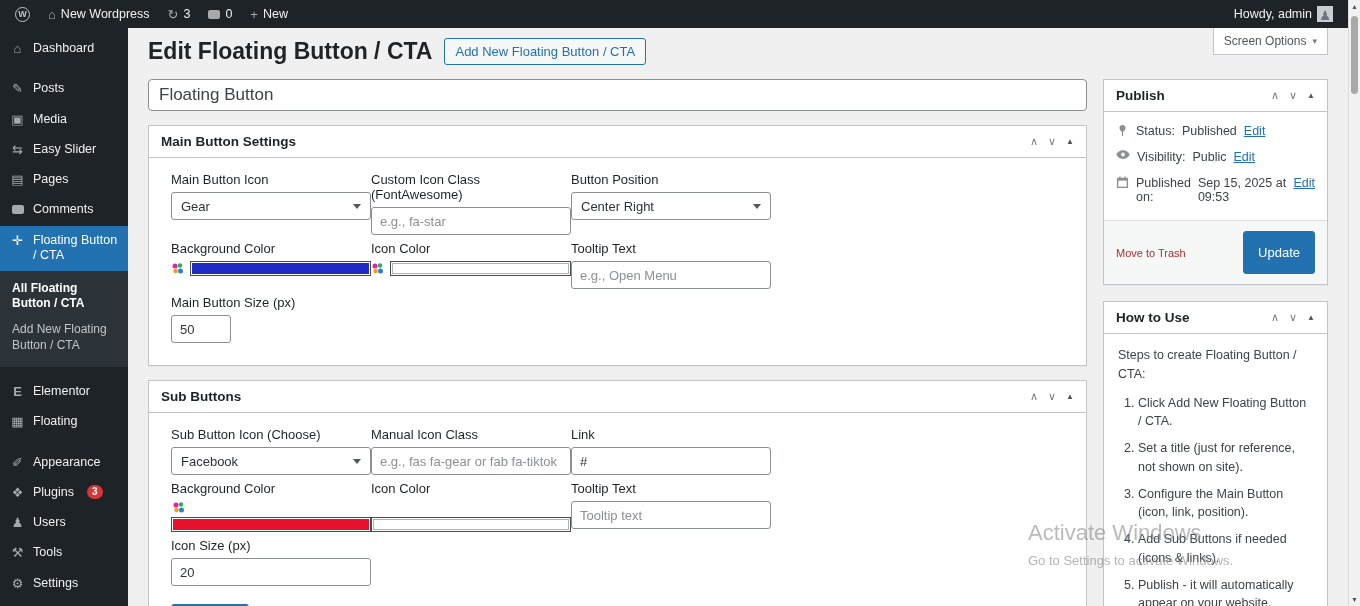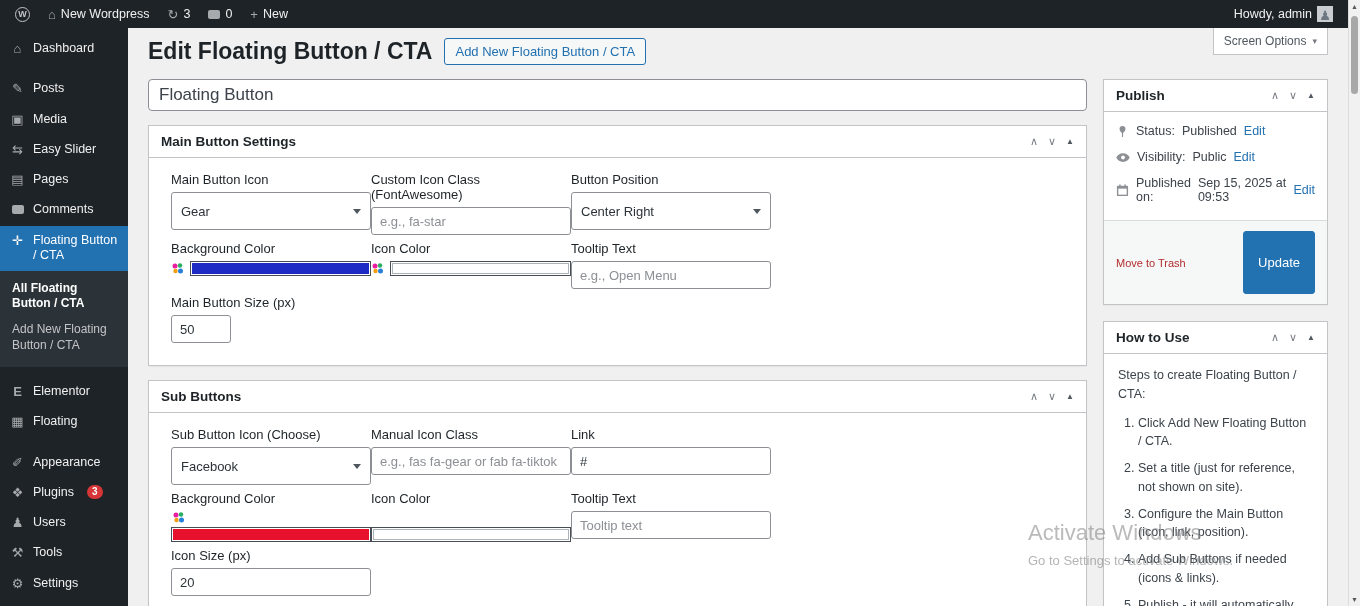--- a/index.html
+++ b/index.html
@@ -67,42 +67,42 @@
   .handle .tgl{font-size:8px;color:#50575e}
 
   .inside{padding:14px 22px 16px}
   .frow{display:flex;margin-bottom:6px}
   .fgroup{width:200px}
   .fgroup label{display:block;margin-bottom:5px;font-size:13px;color:#1d2327}
   .tinput{width:100%;height:28px;border:1px solid var(--input-border);border-radius:3px;padding:0 8px;
     font-size:13px;color:#2c3338;background:#fff;font-family:inherit}
   .tinput::placeholder{color:#8c8f94}
   .w80{width:60px}
-  .fselect{display:flex;justify-content:space-between;align-items:center;height:38px;border:1px solid var(--input-border);
+  .fselect{display:flex;justify-content:space-between;align-items:center;height:28px;border:1px solid var(--input-border);
     border-radius:3px;padding:0 9px;background:#fff;cursor:pointer;font-size:13px;color:#2c3338}
   .sel-arrow{width:0;height:0;border-left:4px solid transparent;border-right:4px solid transparent;border-top:5px solid #50575e}
 
   .color-row{display:flex;align-items:center;gap:6px}
   .palette{flex-shrink:0;display:block;cursor:pointer}
   .palette.stacked{margin:0 0 3px 1px}
   .swatch{flex:1;height:15px;border:1px solid #474e55;background:#fff;padding:1px;cursor:pointer}
   .swatch.full{width:100%}
   .swatch i{display:block;height:100%}
   .swatch.light i{border:1px solid #aeb3b8;background:#fff}
   .spacer16{height:16px}
 
   .btn-primary{background:var(--accent);border:1px solid var(--accent);color:#fff;border-radius:3px;
-    padding:23px 14px;font-size:13px;cursor:pointer;font-family:inherit}
+    padding:13px 14px;font-size:13px;cursor:pointer;font-family:inherit}
   .remove-btn{margin-top:12px}
 
   
   .pub-inside{padding:12px 12px 4px}
-  .pub-row{display:flex;align-items:center;gap:7px;margin-bottom:12px;color:#3c434a;font-size:12.5px}
+  .pub-row{display:flex;align-items:flex-start;gap:7px;margin-bottom:12px;color:#3c434a;font-size:12.5px}
   .pub-row svg{flex-shrink:0}
-  .edit-link{color:var(--accent);cursor:pointer}
+  .edit-link{color:var(--accent);text-decoration:underline;cursor:pointer}
   .pub-footer{display:flex;justify-content:space-between;align-items:center;background:#f6f7f7;
     border-top:1px solid #dcdcde;padding:10px 12px}
   .trash{color:var(--danger);font-size:11px;cursor:pointer}
 
   
   .howto{padding:12px 14px;font-size:12.5px;color:#3c434a;line-height:1.5}
   .howto p{margin:0 0 10px}
   .howto ol{margin:0;padding-left:20px}
   .howto li{margin-bottom:8px}
   .tip{margin-top:4px}

